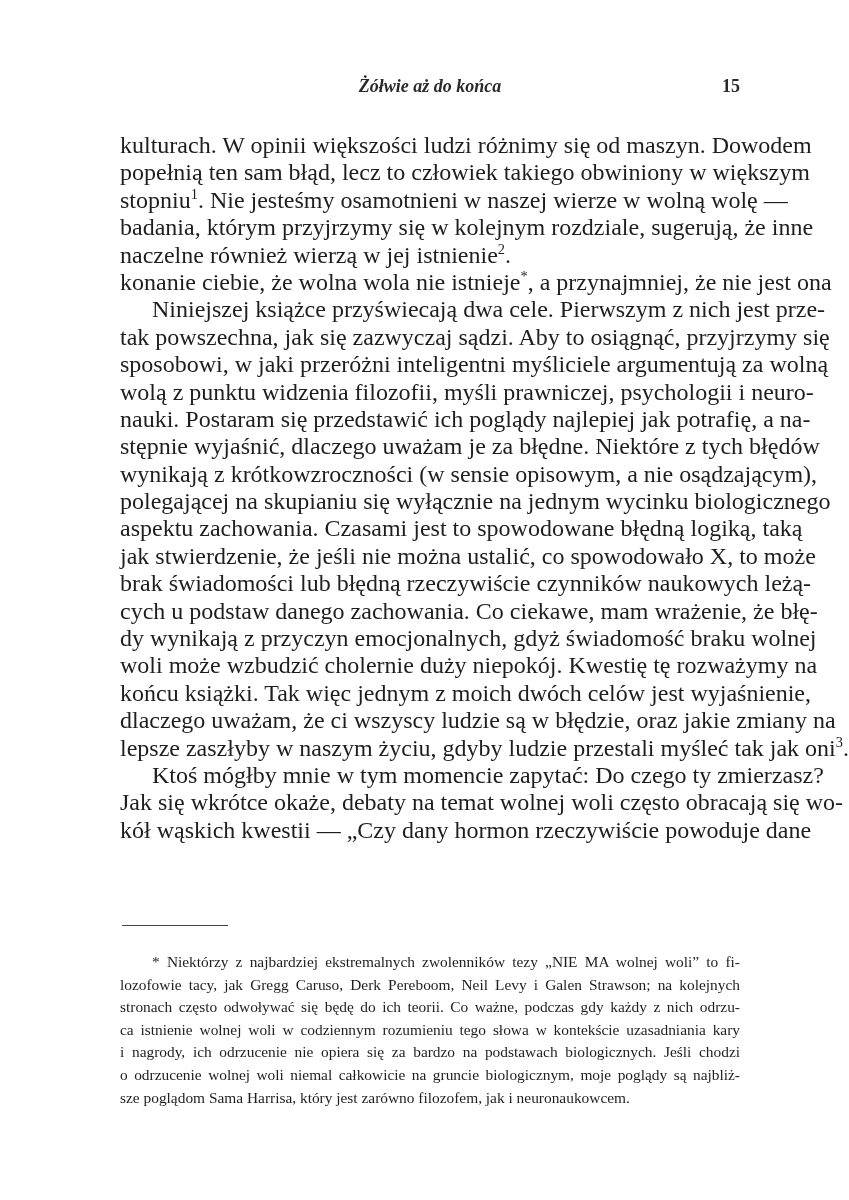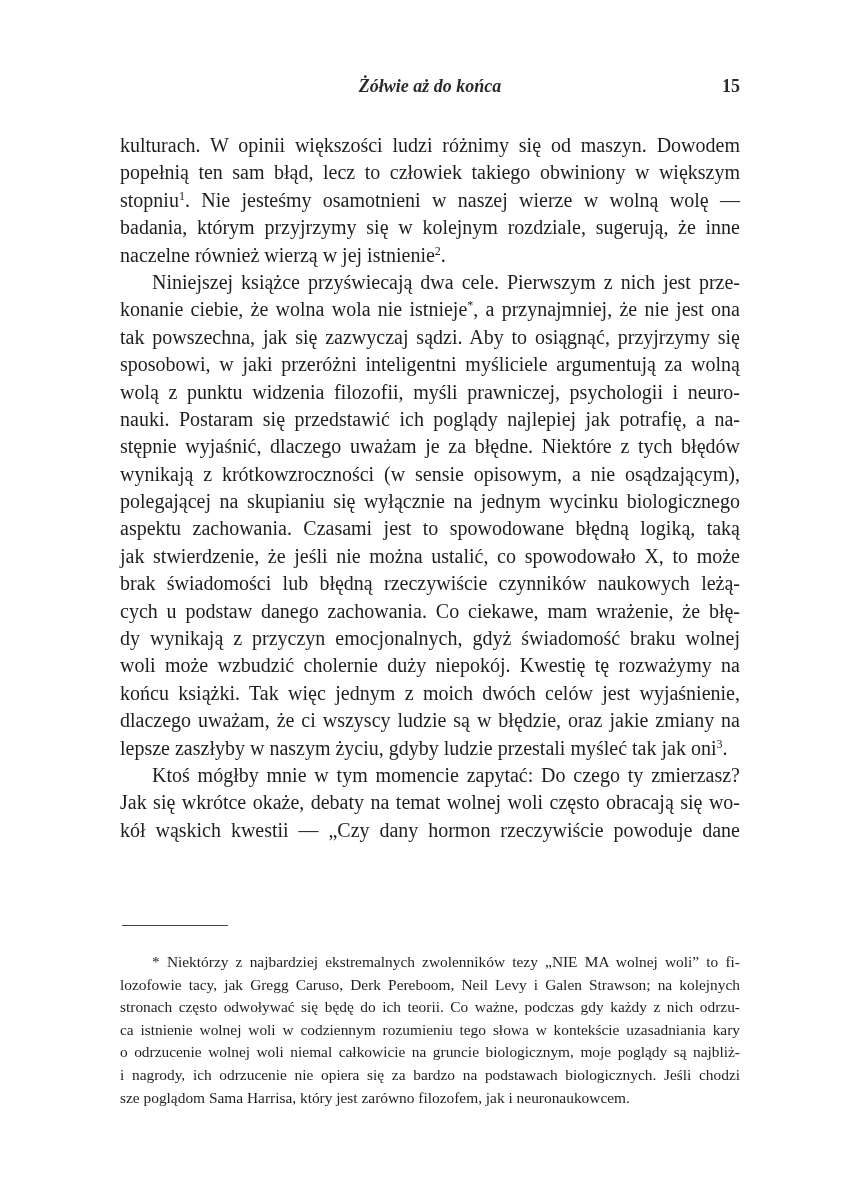--- a/index.html
+++ b/index.html
@@ -14,21 +14,21 @@
     }
     .running-title {
       position: absolute; left: 0; right: 0; text-align: center;
       font-style: italic; font-size: 18px; color: #2a2a2a;
     }
     .page-number {
       position: absolute; right: 0; font-size: 18px; color: #2a2a2a;
     }
     .body-text {
       position: absolute; left: 120px; top: 132px; width: 620px;
-      font-size: 20px; line-height: 27.4px; text-align: justify;
+      font-size: 24px; line-height: 27.4px; text-align: justify;
     }
     .body-text .line {
       display: block; height: 27.4px; white-space: nowrap;
       text-align: justify; text-align-last: justify;
     }
     .body-text .line.last { text-align-last: left; }
     .body-text .line.indent { padding-left: 32px; }
     sup { font-size: 0.6em; line-height: 0; vertical-align: 0.6em; }
     .footnote-rule {
       position: absolute; left: 122px; top: 925px; width: 106px; height: 0;
@@ -53,22 +53,22 @@
     <span class="running-title">Żółwie aż do końca</span>
     <span class="page-number">15</span>
   </div>
 
   <div class="body-text" id="body-text">
       <span class="line"><span>kulturach. W opinii większości ludzi różnimy się od maszyn. Dowodem</span></span>
       <span class="line"><span>popełnią ten sam błąd, lecz to człowiek takiego obwiniony w większym</span></span>
       <span class="line"><span>stopniu</span><sup>1</sup><span>. Nie jesteśmy osamotnieni w naszej wierze w wolną wolę —</span></span>
       <span class="line"><span>badania, którym przyjrzymy się w kolejnym rozdziale, sugerują, że inne</span></span>
       <span class="line last"><span>naczelne również wierzą w jej istnienie</span><sup>2</sup><span>.</span></span>
+      <span class="line"><span>konanie ciebie, że wolna wola nie istnieje</span><sup>*</sup><span>, a przynajmniej, że nie jest ona</span></span>
       <span class="line indent"><span>Niniejszej książce przyświecają dwa cele. Pierwszym z nich jest prze-</span></span>
-      <span class="line"><span>konanie ciebie, że wolna wola nie istnieje</span><sup>*</sup><span>, a przynajmniej, że nie jest ona</span></span>
       <span class="line"><span>tak powszechna, jak się zazwyczaj sądzi. Aby to osiągnąć, przyjrzymy się</span></span>
       <span class="line"><span>sposobowi, w jaki przeróżni inteligentni myśliciele argumentują za wolną</span></span>
       <span class="line"><span>wolą z punktu widzenia filozofii, myśli prawniczej, psychologii i neuro-</span></span>
       <span class="line"><span>nauki. Postaram się przedstawić ich poglądy najlepiej jak potrafię, a na-</span></span>
       <span class="line"><span>stępnie wyjaśnić, dlaczego uważam je za błędne. Niektóre z tych błędów</span></span>
       <span class="line"><span>wynikają z krótkowzroczności (w sensie opisowym, a nie osądzającym),</span></span>
       <span class="line"><span>polegającej na skupianiu się wyłącznie na jednym wycinku biologicznego</span></span>
       <span class="line"><span>aspektu zachowania. Czasami jest to spowodowane błędną logiką, taką</span></span>
       <span class="line"><span>jak stwierdzenie, że jeśli nie można ustalić, co spowodowało X, to może</span></span>
       <span class="line"><span>brak świadomości lub błędną rzeczywiście czynników naukowych leżą-</span></span>
@@ -83,17 +83,17 @@
       <span class="line"><span>kół wąskich kwestii — „Czy dany hormon rzeczywiście powoduje dane</span></span>
     </div>
 
   <div class="footnote-rule"></div>
 
   <div class="footnotes" id="footnotes">
       <span class="line indent">* Niektórzy z najbardziej ekstremalnych zwolenników tezy „NIE MA wolnej woli” to fi-</span>
       <span class="line">lozofowie tacy, jak Gregg Caruso, Derk Pereboom, Neil Levy i Galen Strawson; na kolejnych</span>
       <span class="line">stronach często odwoływać się będę do ich teorii. Co ważne, podczas gdy każdy z nich odrzu-</span>
       <span class="line">ca istnienie wolnej woli w codziennym rozumieniu tego słowa w kontekście uzasadniania kary</span>
+      <span class="line">i nagrody, ich odrzucenie nie opiera się za bardzo na podstawach biologicznych. Jeśli chodzi</span>
       <span class="line">o odrzucenie wolnej woli niemal całkowicie na gruncie biologicznym, moje poglądy są najbliż-</span>
-      <span class="line">i nagrody, ich odrzucenie nie opiera się za bardzo na podstawach biologicznych. Jeśli chodzi</span>
       <span class="line last">sze poglądom Sama Harrisa, który jest zarówno filozofem, jak i neuronaukowcem.</span>
     </div>
 </div>
 
 </body></html>

